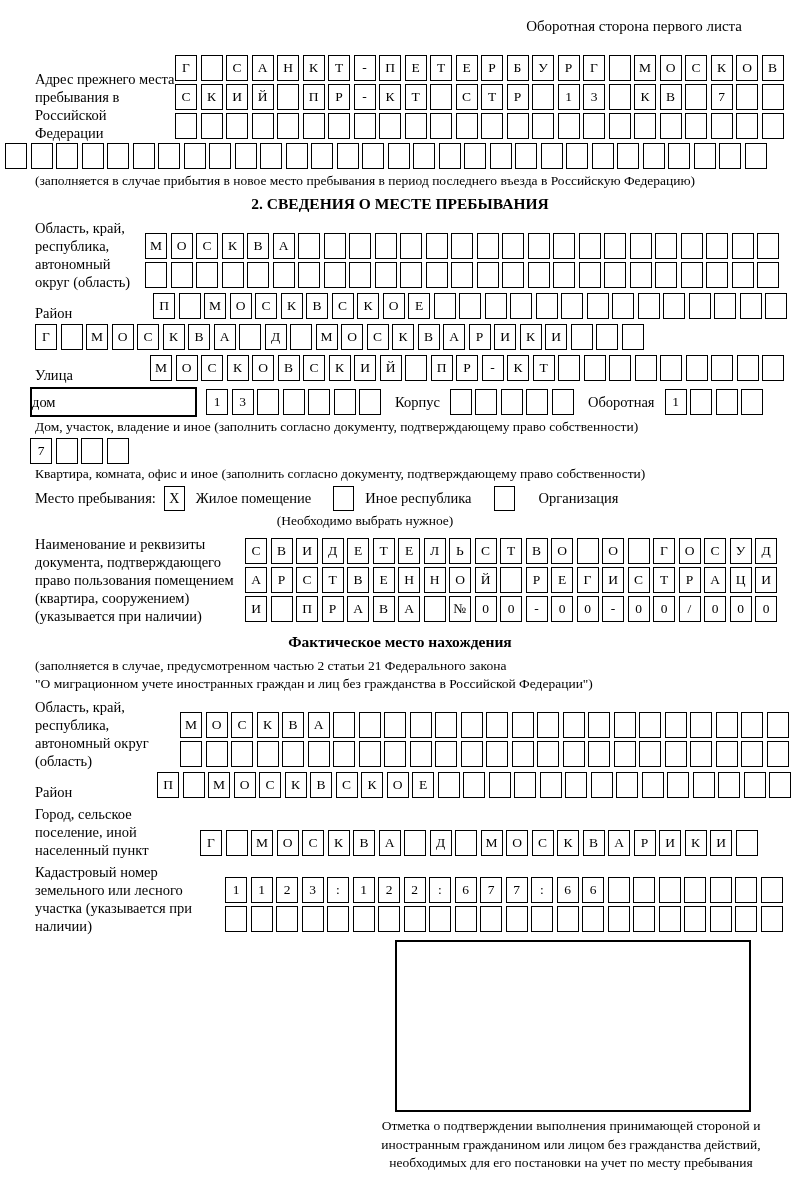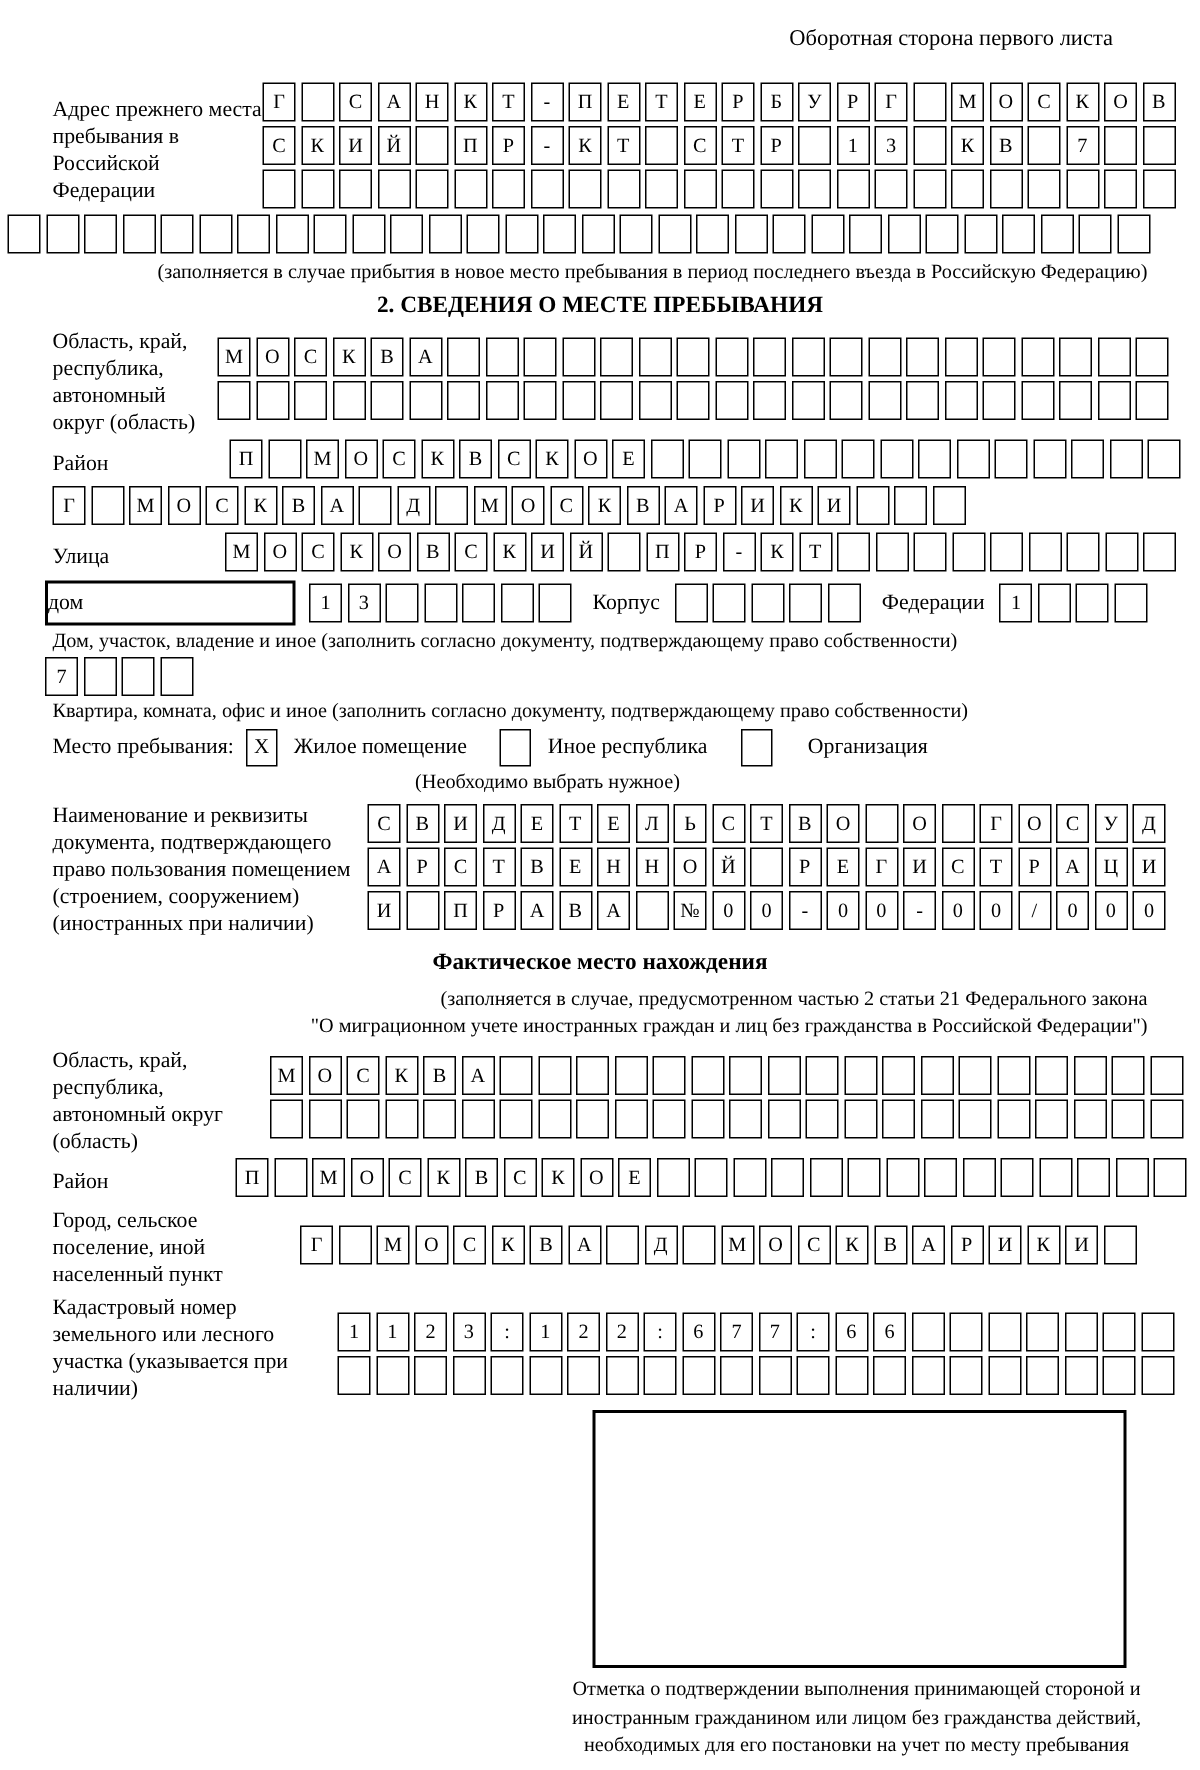--- a/index.html
+++ b/index.html
@@ -6,37 +6,37 @@
   html, body { background: #fff; }
   body {
     width: 800px; height: 1180px; overflow: hidden;
     font-family: "Liberation Serif", "DejaVu Serif", serif;
     color: #000;
   }
   .page { padding: 18px 0 0 35px; }
 
   .header-note { text-align: right; padding-right: 58px; font-size: 15px; }
 
-  .field { display: flex; align-items: center; margin-top: 2px; }
+  .field { display: flex; align-items: flex-end; margin-top: 2px; }
   .flabel { font-size: 14.5px; line-height: 18px; flex: 0 0 auto; padding-top: 2px; }
   .lw110 { width: 110px; } .lw115 { width: 115px; } .lw118 { width: 118px; }
   .lw122 { width: 122px; } .lw140 { width: 140px; } .lw145 { width: 145px; }
   .lw165 { width: 165px; } .lw190 { width: 190px; } .lw210 { width: 210px; }
 
   .rows { display: flex; flex-direction: column; }
   .cellrow { display: flex; gap: 3.5px; margin-bottom: 3px; }
   .cell {
     width: 22px; height: 26px; border: 1.5px solid #000; flex: 0 0 auto;
     display: flex; align-items: center; justify-content: center;
     font-size: 13.5px;
   }
   .fullrow { margin-left: -30px; margin-top: 1px; }
 
   .note { font-size: 13.5px; line-height: 17px; margin-top: 1px; }
-  .center { text-align: right; margin-right: 35px; }
+  .center { text-align: left; margin-right: 35px; }
   .sect-title { font-size: 15.5px; font-weight: bold; text-align: center; margin: 6px 35px 4px 0; }
 
   .house-row { display: flex; align-items: center; margin-top: 3px; }
   .namedbox {
     border: 2px solid #000; height: 30px; display: flex; align-items: center;
     justify-content: flex-start; font-size: 14.5px; flex: 0 0 auto; margin-right: 9px;
   }
   .dombox { width: 167px; }
   .kvbox  { width: 203px; }
   .inline-label { font-size: 14.5px; margin: 0 10px 0 14px; }
@@ -352,21 +352,21 @@
         <span class="cell"></span>
       </div>
     <span class="inline-label">Корпус</span>
     <div class="cellrow" style="margin-bottom:0">
         <span class="cell"></span>
         <span class="cell"></span>
         <span class="cell"></span>
         <span class="cell"></span>
         <span class="cell"></span>
       </div>
-    <span class="inline-label">Федерации</span>
+    <span class="inline-label">Оборотная</span>
     <div class="cellrow" style="margin-bottom:0">
         <span class="cell">1</span>
         <span class="cell"></span>
         <span class="cell"></span>
         <span class="cell"></span>
       </div>
   </div>
   <div class="note">Дом, участок, владение и иное (заполнить согласно документу, подтверждающему право собственности)</div>
 
   <div class="house-row" style="margin-left:-5px">
@@ -384,21 +384,21 @@
     <span class="checkbox">X</span>
     <span>Жилое помещение</span>
     <span class="checkbox cb-gap"></span>
     <span>Иное республика</span>
     <span class="checkbox cb-gap" style="margin-right:24px"></span>
     <span>Организация</span>
   </div>
   <div class="note stay-note">(Необходимо выбрать нужное)</div>
 
   <div class="field" style="margin-top:4px">
-    <div class="flabel lw210">Наименование и реквизиты документа, подтверждающего право пользования помещением (строением, сооружением) (иностранных при наличии)</div>
+    <div class="flabel lw210">Наименование и реквизиты документа, подтверждающего право пользования помещением (квартира, сооружением) (указывается при наличии)</div>
     <div class="rows">
       <div class="cellrow">
           <span class="cell">С</span>
           <span class="cell">В</span>
           <span class="cell">И</span>
           <span class="cell">Д</span>
           <span class="cell">Е</span>
           <span class="cell">Т</span>
           <span class="cell">Е</span>
           <span class="cell">Л</span>

